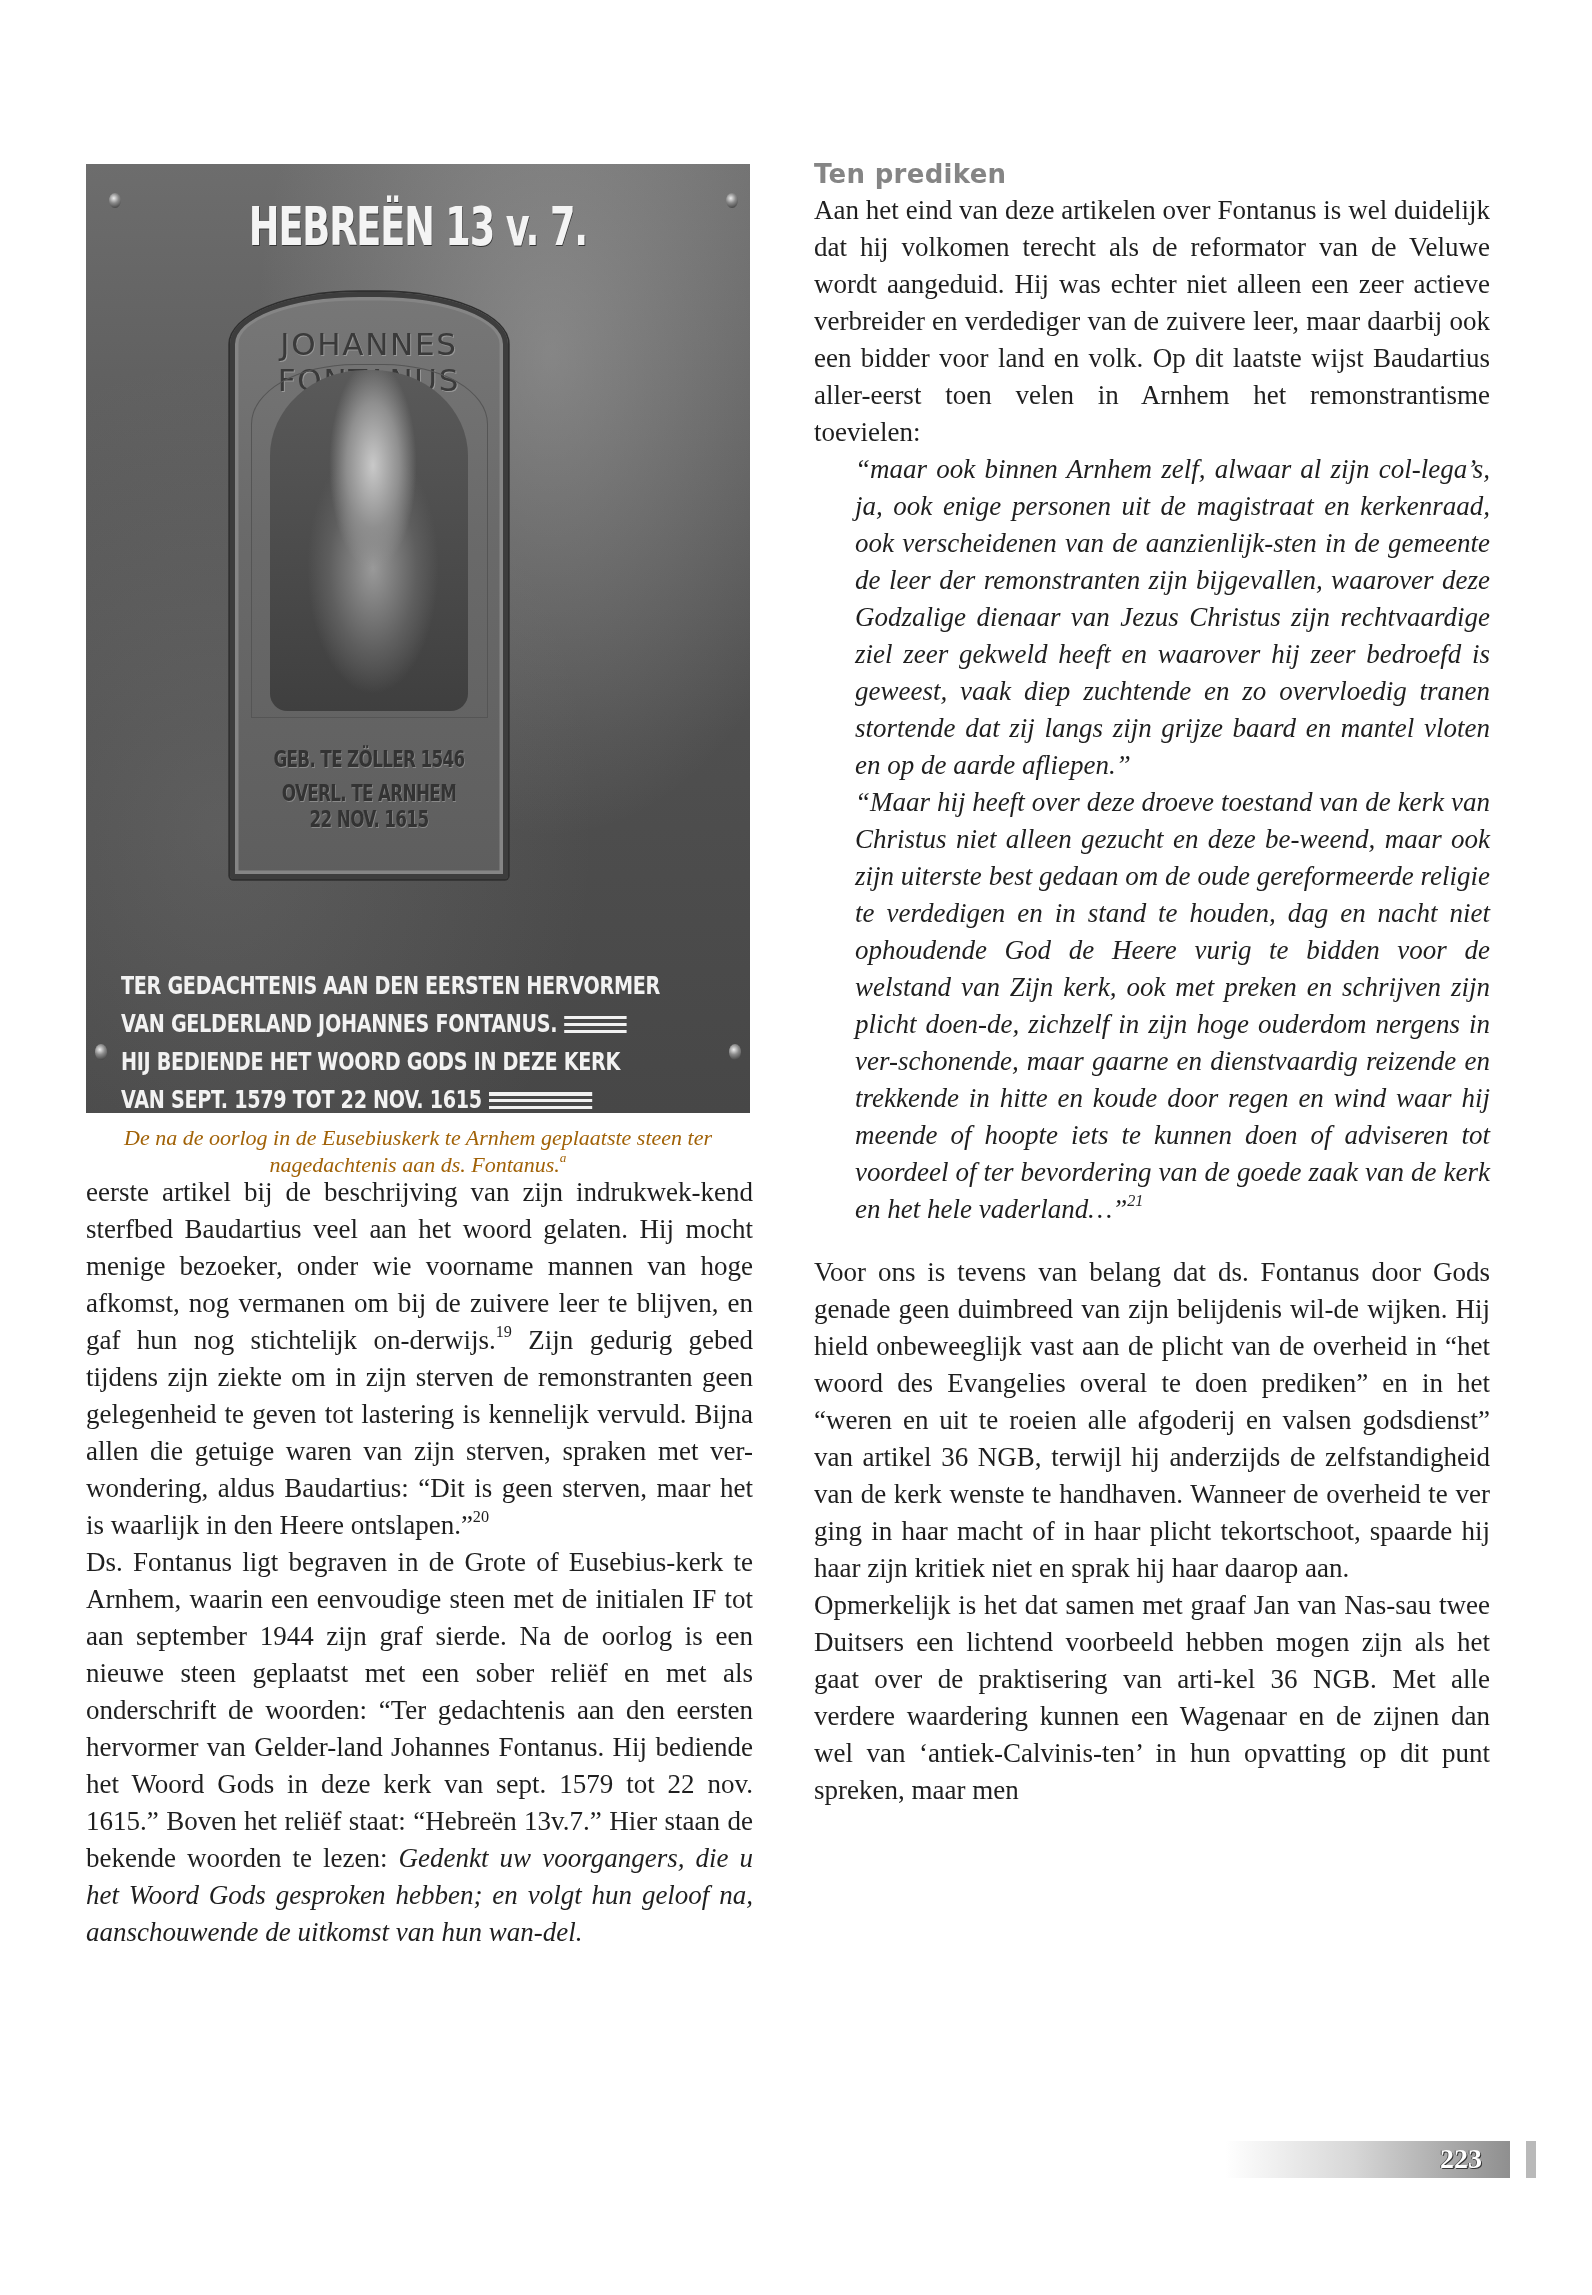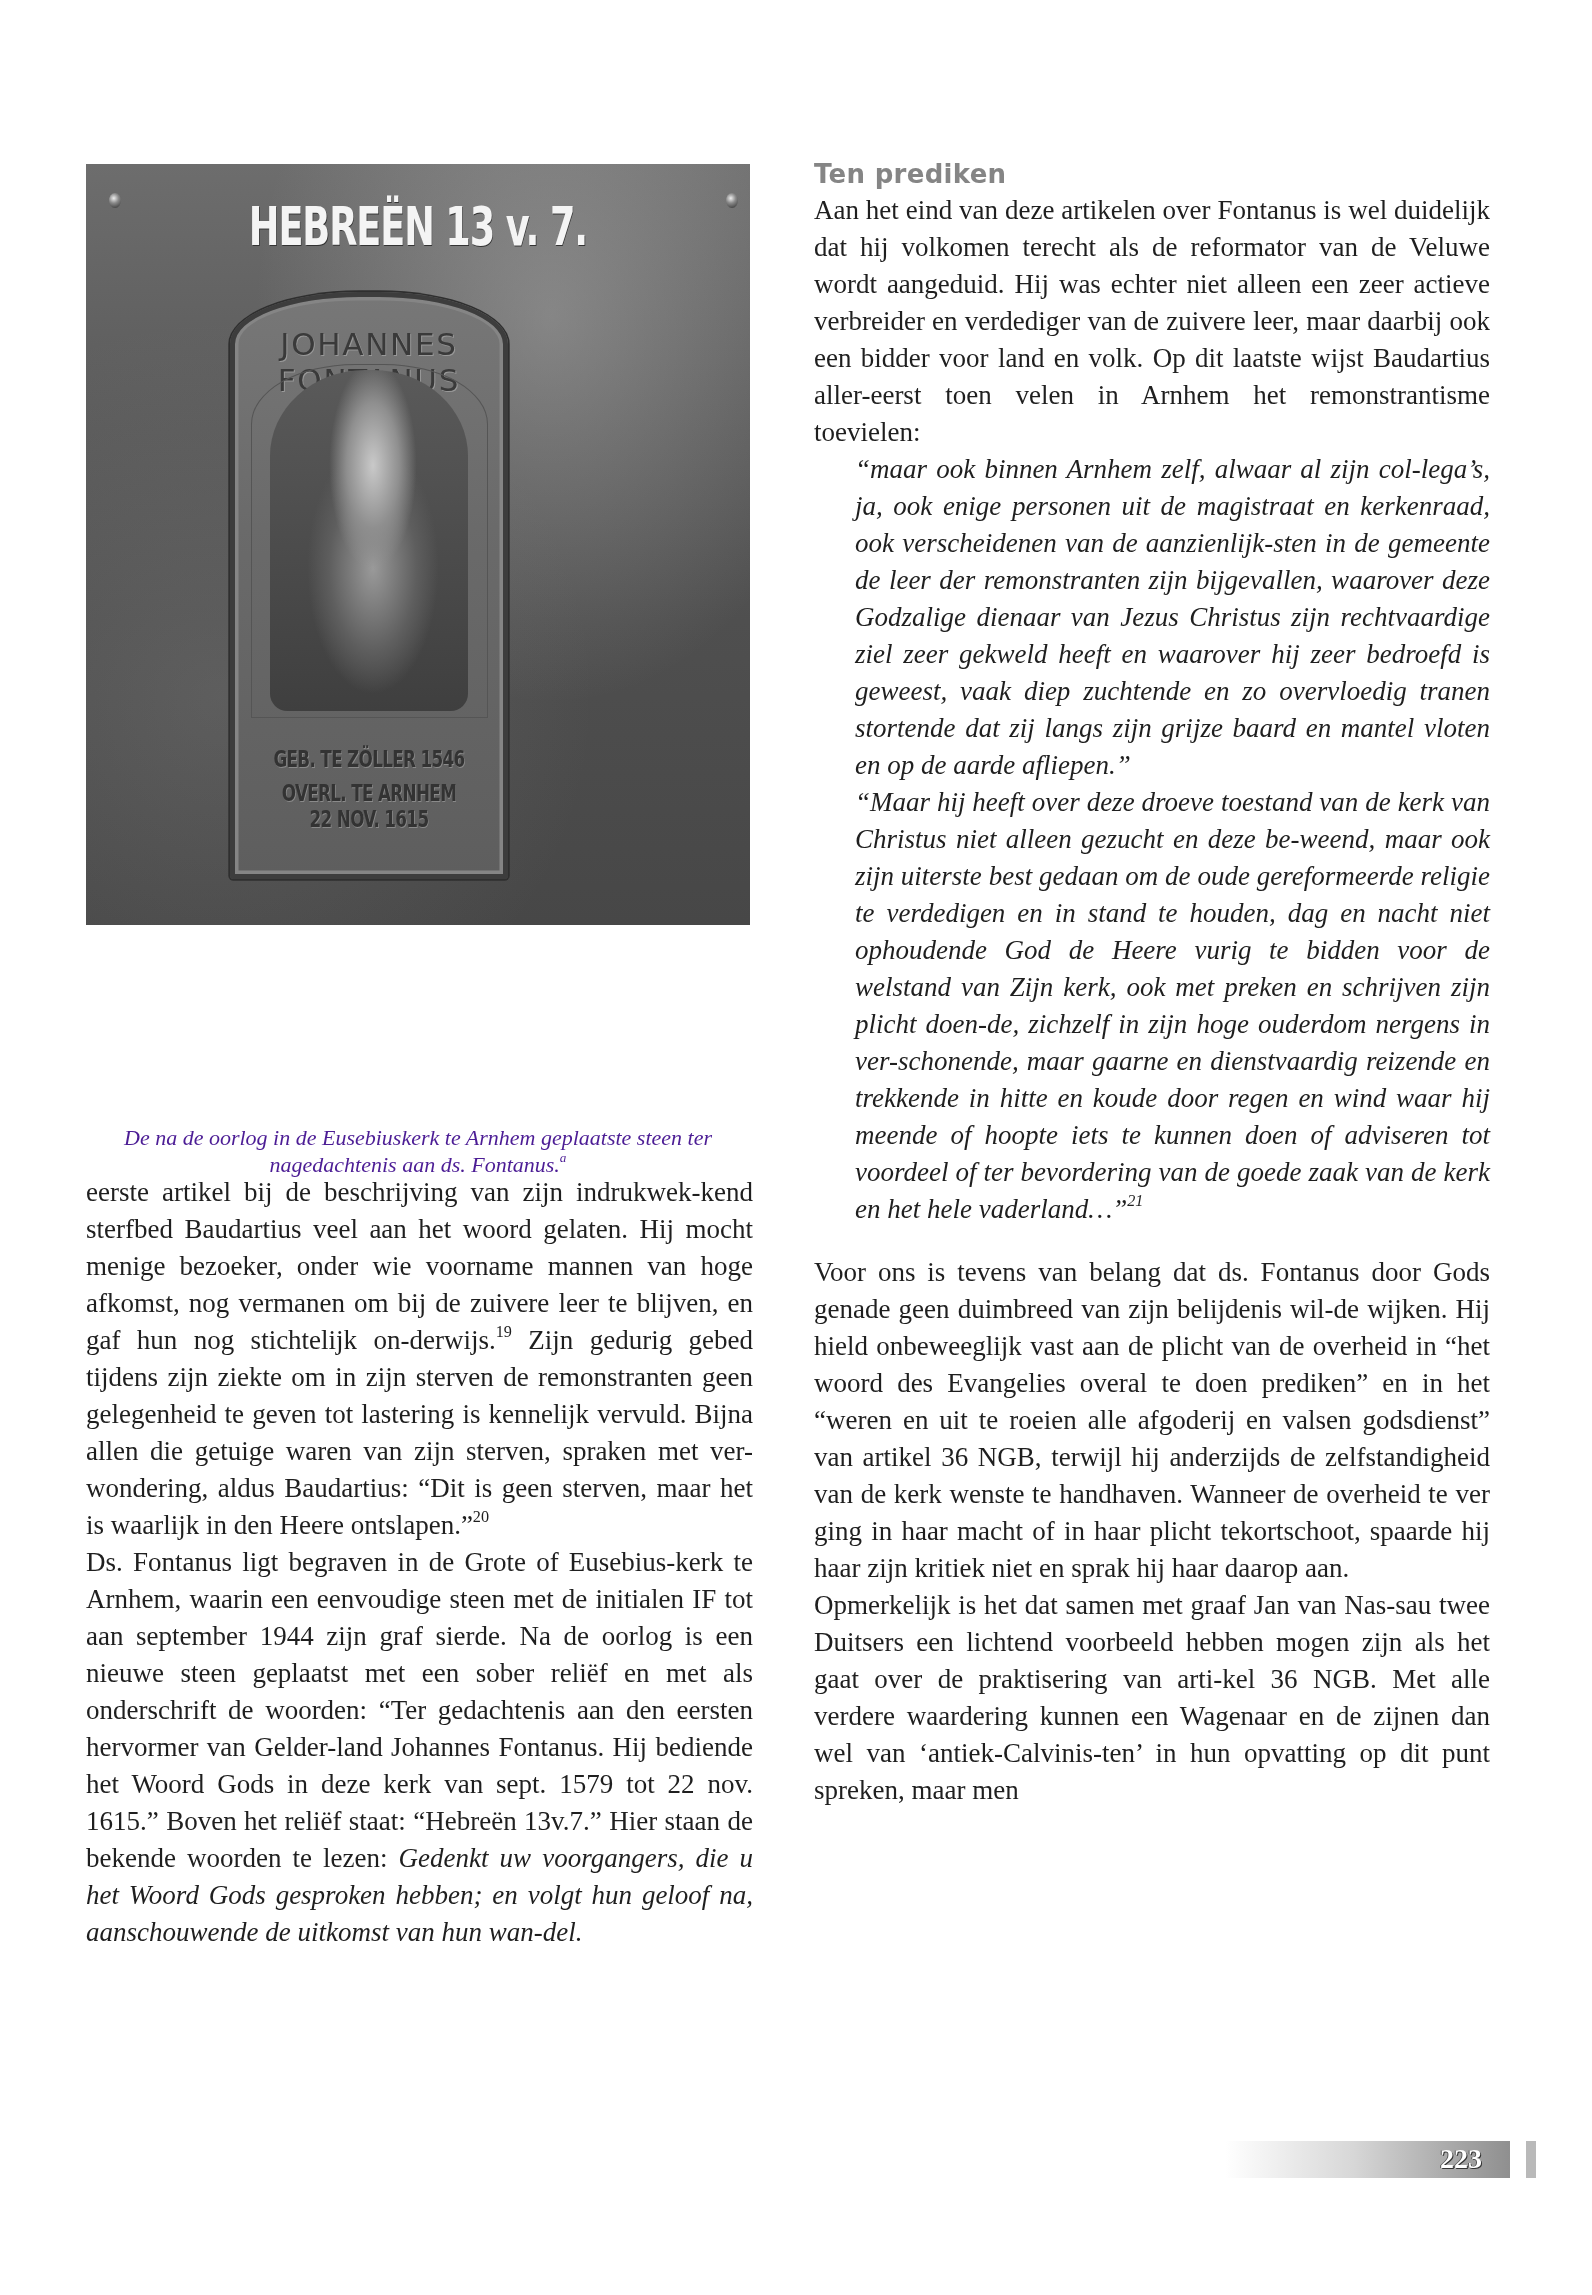--- a/index.html
+++ b/index.html
@@ -11,21 +11,21 @@
   .col-right { left: 814px; width: 676px; }
 
   .body-text { font-size: 27px; line-height: 37px; text-align: justify; hyphens: manual; }
   .body-text p { margin: 0; }
   .body-text .para-gap { margin-top: 26px; }
   .body-text sup, .caption sup { font-size: 0.6em; line-height: 0; position: relative; top: -0.15em; vertical-align: super; }
   .ital { font-style: italic; }
 
   
   .photo {
-    position: absolute; left: 86px; top: 164px; width: 664px; height: 761px;
+    position: absolute; left: 86px; top: 164px; width: 664px; height: 949px;
     background:
       radial-gradient(ellipse at 70% 20%, rgba(200,200,200,0.35), rgba(0,0,0,0) 45%),
       radial-gradient(ellipse at 20% 70%, rgba(160,160,160,0.20), rgba(0,0,0,0) 50%),
       linear-gradient(180deg, #6d6d6d 0%, #5a5a5a 35%, #4f4f4f 60%, #474747 100%);
     overflow: hidden;
   }
   .rivet { position: absolute; width: 12px; height: 15.5px; border-radius: 50%;
     background: radial-gradient(circle at 40% 35%, #eeeeee 0%, #8a8a8a 40%, #2a2a2a 100%); }
   .photo-title {
     position: absolute; left: 0; right: 0; top: 31px; text-align: center;
@@ -68,21 +68,21 @@
     font-family: "DejaVu Sans", sans-serif; font-weight: bold; color: #f2f2f2;
     font-size: 24px; line-height: 38px; letter-spacing: -0.4px;
     transform: scaleX(0.80); transform-origin: left top;
   }
   .inscription .line { white-space: nowrap; }
   .stripes { display: inline-block; width: 78px; height: 19px; vertical-align: middle; margin-left: 8.6px;
     background: repeating-linear-gradient(180deg, #f2f2f2 0 3.5px, rgba(0,0,0,0) 3.5px 7px); }
 
   .caption {
     position: absolute; left: 86px; top: 1124px; width: 664px; text-align: center;
-    font-style: italic; font-size: 22px; line-height: 27px; color: #4c1d95;
+    font-style: italic; font-size: 22px; line-height: 27px; color: #a16207;
   }
 
   .section-heading {
     font-family: "DejaVu Sans", sans-serif; font-weight: bold; color: #858585;
     font-size: 26px; line-height: 35px; letter-spacing: 0.3px;
   }
   .blockquote { font-style: italic; padding-left: 41px; }
 
   
   .pagebar {

